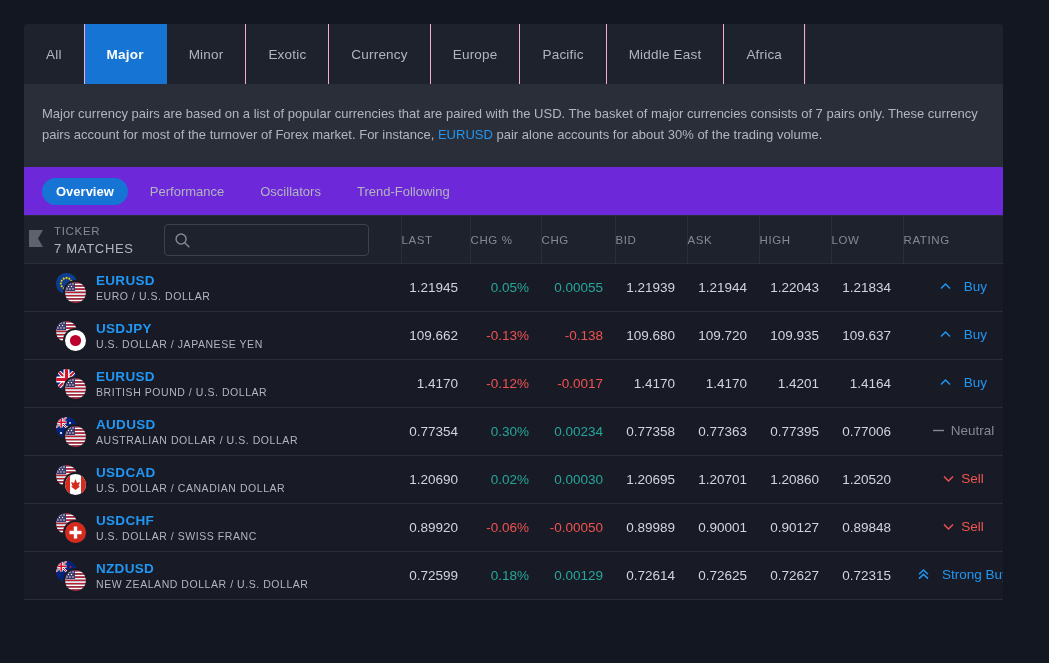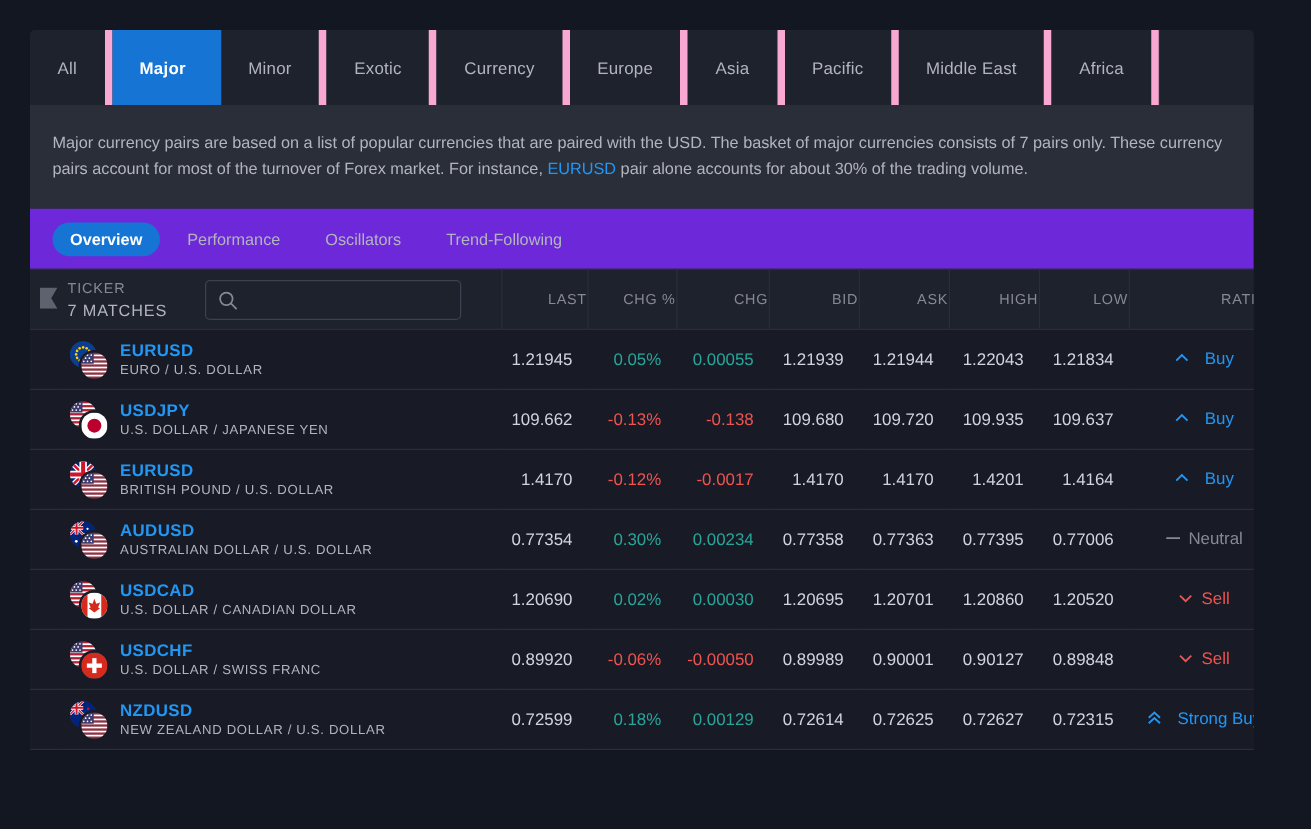--- a/index.html
+++ b/index.html
@@ -23,21 +23,21 @@
   
   .cat-tabs { display: flex; height: 60px; background: #1e222d; }
   .cat-tab {
     position: relative;
     display: flex; align-items: center; justify-content: center;
     padding: 0 22px;
     font-size: 13.5px;
     color: #b2b5be;
     letter-spacing: .2px;
     cursor: pointer;
-    border-right: 6px solid #f9a8d4;
+    border-right: 1px solid #f9a8d4;
     white-space: nowrap;
   }
   .cat-tab:first-child { border-left: none; }
   .cat-tab.active {
     background: #2962ff;
     background: #1574d4;
     color: #ffffff;
     font-weight: bold;
     border-right-color: transparent;
   }
@@ -88,21 +88,21 @@
   thead th {
     height: 48px;
     background: #1e222d;
     color: #868993;
     font-size: 11.5px;
     font-weight: normal;
     letter-spacing: .6px;
     border-top: 1px solid #2a2e39;
     border-bottom: 1px solid #2a2e39;
     border-left: 1px solid #2a2e39;
-    text-align: right;
+    text-align: left;
     vertical-align: middle;
   }
   thead th.th-flag { border-left: none; width: 22px; padding: 0; }
   thead th.th-ticker { border-left: none; text-align: left; width: 355px; padding: 0 0 0 8px; }
 
   .th-ticker-inner { display: flex; align-items: flex-end; }
   .th-ticker-label { display: flex; flex-direction: column; gap: 4px; width: 110px; }
   .th-ticker-label .l1 { font-size: 11.5px; color: #868993; letter-spacing: .7px; }
   .th-ticker-label .l2 { font-size: 13px; color: #b2b5be; letter-spacing: .7px; }
 
@@ -180,21 +180,20 @@
 <div class="screen">
   <div class="card">
 
     <div class="cat-tabs" id="cat-tabs">
         <div class="cat-tab">All</div>
         <div class="cat-tab active">Major</div>
         <div class="cat-tab">Minor</div>
         <div class="cat-tab">Exotic</div>
         <div class="cat-tab">Currency</div>
         <div class="cat-tab">Europe</div>
-        <div class="cat-tab">Asia</div>
         <div class="cat-tab">Pacific</div>
         <div class="cat-tab">Middle East</div>
         <div class="cat-tab">Africa</div>
         <div class="spacer"></div>
       </div>
 
     <div class="desc">
       <div class="desc-body">
         <span>Major currency pairs are based on a list of popular currencies that are paired with the USD. The basket of major currencies consists of 7 pairs only. These currency pairs account for most of the turnover of Forex market. For instance, </span><span class="lnk">EURUSD</span><span> pair alone accounts for about 30% of the trading volume.</span>
       </div>

